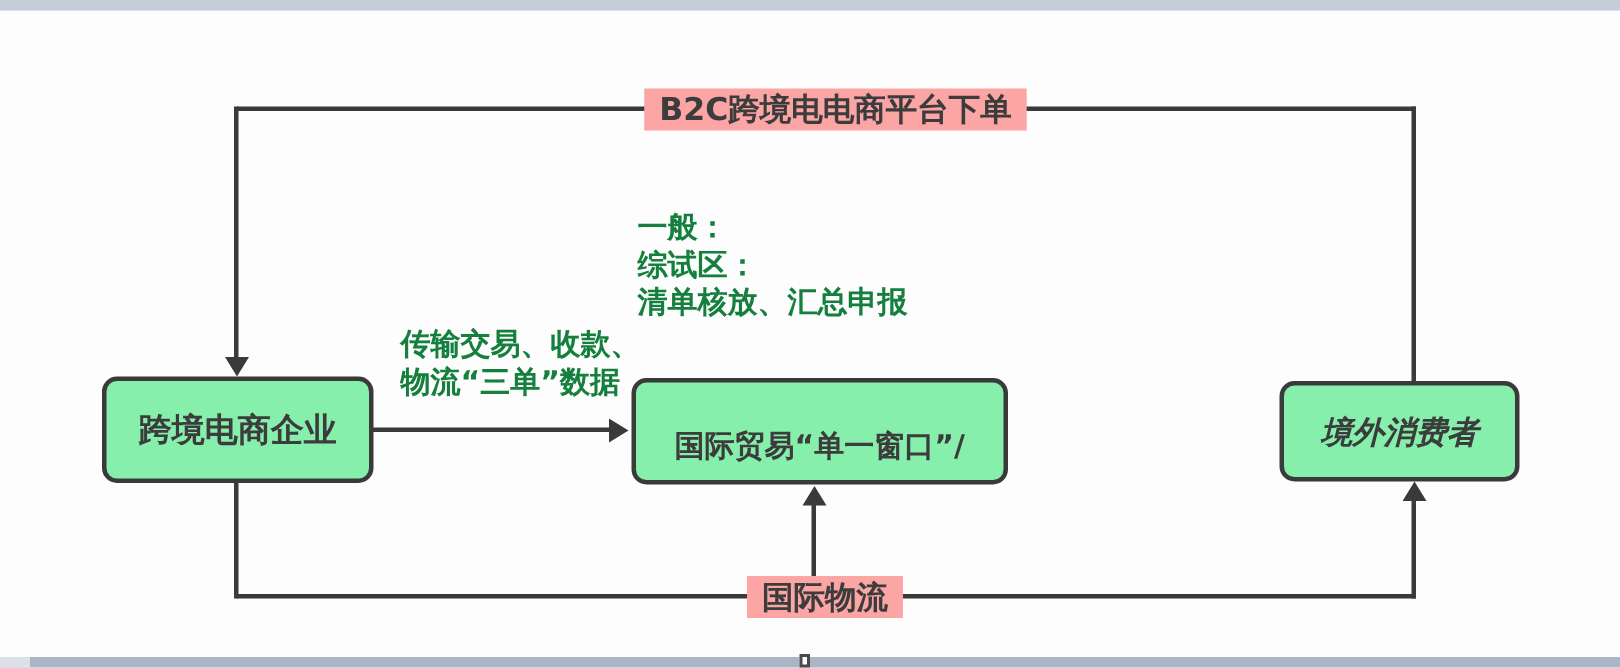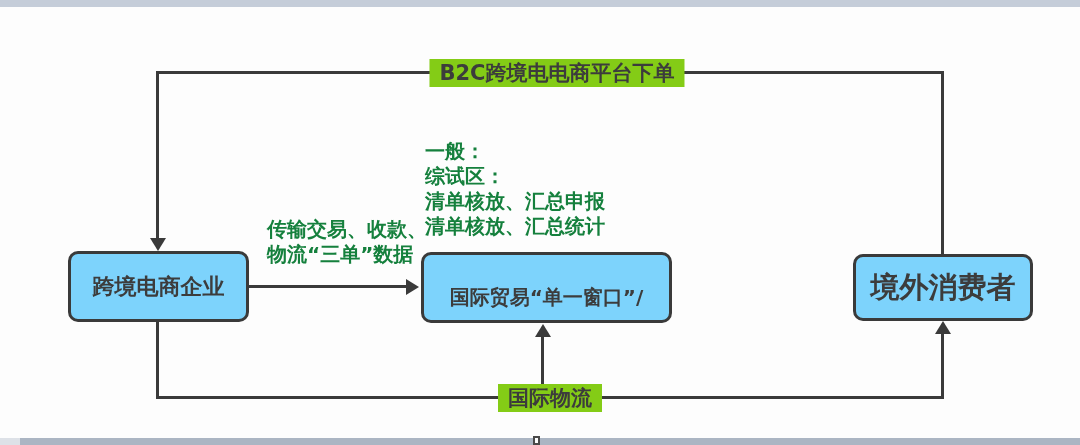--- a/index.html
+++ b/index.html
@@ -51,35 +51,35 @@
     border-bottom: 13px solid #3a3a3a;
   }
   .arrow.right {
     border-top: 8px solid transparent;
     border-bottom: 8px solid transparent;
     border-left: 13px solid #3a3a3a;
   }
   
   .node {
     position: absolute;
-    background: #7dd3fc;
+    background: #86efac;
     border: 3px solid #3a3a3a;
     border-radius: 10px;
     display: flex; flex-direction: column;
     align-items: center; justify-content: center;
     color: #3c3c3c;
     font-weight: bold;
     text-align: center;
   }
   .node .line1, .node .line2 { line-height: 26px; margin-top: 19px; }
   
   .line-label {
     position: absolute;
     transform: translateX(-50%);
-    background: #84cc16;
+    background: #fca5a5;
     padding: 0 10px;
     color: #3c3c3c;
     font-weight: bold;
     font-size: 21px;
     white-space: nowrap;
   }
   .text-block {
     position: absolute;
     color: #15803d;
     font-weight: bold;
@@ -101,21 +101,20 @@
   <div class="hline" style="left:158px; top:71px; width:786px;"></div>
   <div class="vline" style="left:156px; top:71px; height:170px;"></div>
   <div class="arrow down" style="left:150px; top:238px;"></div>
   <div class="vline" style="left:941px; top:71px; height:185px;"></div>
   <div class="line-label" style="left:557px; top:59px;">B2C跨境电电商平台下单</div>
 
   <div class="text-block" style="left:425px; top:139px;">
     <div>一般：</div>
     <div>综试区：</div>
     <div>清单核放、汇总申报</div>
-    <div>清单核放、汇总统计</div>
   </div>
 
   <div class="text-block" style="left:250px; top:217px;margin-left:17px;">
     <div>传输交易、收款、</div>
     <div>物流“三单”数据</div>
   </div>
 
   <div class="hline" style="left:248px; top:285px; width:162px;"></div>
   <div class="arrow right" style="left:406px; top:279px;"></div>
 
@@ -128,17 +127,17 @@
   <div class="line-label" style="left:550px; top:384px;">国际物流</div>
 
   <div class="node" style="left:68px; top:251px; width:181px; height:71px; font-size:22px;">
     <div>跨境电商企业</div>
   </div>
 
   <div class="node" style="left:421px; top:252px; width:251px; height:71px; font-size:20px;">
     <div class="line1">国际贸易“单一窗口”/</div>
   </div>
 
-  <div class="node" style="left:853px; top:254px; width:180px; height:67px; font-size:29px;">
+  <div class="node" style="left:853px; top:254px; width:160px; height:67px; font-size:21px;font-style:italic;">
     <div>境外消费者</div>
   </div>
 
 </div>
 
 </body></html>

